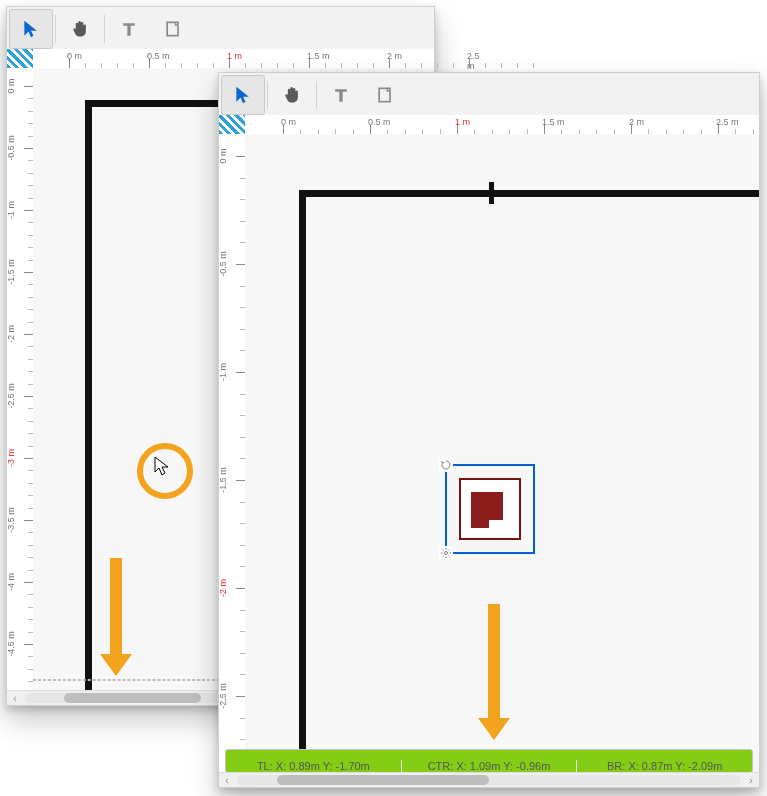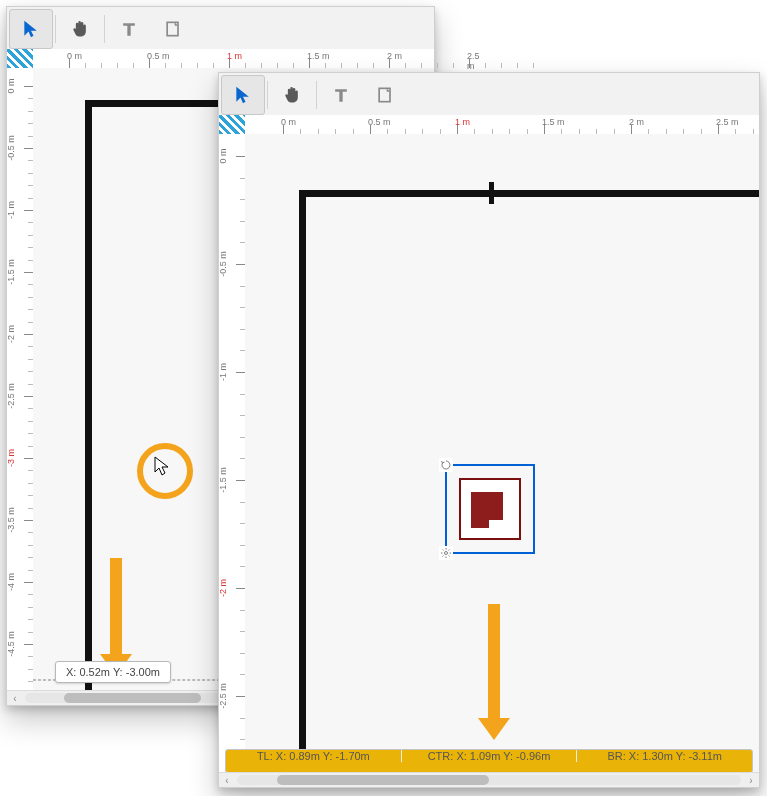--- a/index.html
+++ b/index.html
@@ -16,21 +16,21 @@
   .ruler-v{position:absolute;top:19px;left:0;bottom:0;width:26px;background:#ffffff;border-right:1px solid #d0d0d0;}
   .tick{position:absolute;font-size:9px;color:#777;}
   .tick.red{color:#d33;}
   .tick-h{top:2px;transform:translateX(-2px);}
   .tick-v{left:4px;transform:rotate(-90deg) translate(-50%,-50%);transform-origin:left top;white-space:nowrap;}
   .canvas{position:absolute;left:26px;top:19px;right:0;bottom:0;background:#f7f7f7;}
   .hline{position:absolute;left:30px;right:0;border-top:7px solid #111;}
   .vline{position:absolute;top:8px;border-left:7px solid #111;}
   .dash{position:absolute;border:1px dashed #bcbcbc;}
   .tooltip{position:absolute;background:#ffffff;border:1px solid #b8b8b8;border-radius:3px;padding:4px 10px;font-size:11px;color:#444;white-space:nowrap;box-shadow:0 1px 2px rgba(0,0,0,.15);}
-  .statusbar{position:absolute;left:0;right:0;bottom:14px;height:22px;background:#eab308;border:1px solid #c4c4c4;border-radius:3px;margin:0 6px;display:flex;align-items:flex-start;font-size:11px;color:#555;}
+  .statusbar{position:absolute;left:0;right:0;bottom:14px;height:22px;background:#84cc16;border:1px solid #c4c4c4;border-radius:3px;margin:0 6px;display:flex;align-items:flex-end;font-size:11px;color:#555;}
   .status-cell{flex:1;text-align:center;border-right:1px solid #eee;padding:0 4px;white-space:nowrap;}
   .status-cell:last-child{border-right:none;}
   .scroll-h{position:absolute;left:0;right:0;bottom:0;height:14px;background:#efefef;border-top:1px solid #dcdcdc;display:flex;align-items:center;}
   .scroll-btn{width:16px;height:14px;display:flex;align-items:center;justify-content:center;color:#888;font-size:10px;}
   .scroll-track{flex:1;height:10px;background:#e6e6e6;border-radius:5px;position:relative;margin:0 2px;}
   .scroll-thumb{position:absolute;top:0;bottom:0;background:#bdbdbd;border-radius:5px;}
   .highlight-circle{position:absolute;border:6px solid #f3a31c;border-radius:50%;}
   .cursor{position:absolute;color:#000;}
   .arrow-col{position:absolute;width:22px;}
   .arrow-shaft{position:absolute;left:50%;transform:translateX(-50%);width:12px;background:#f3a31c;top:0;}
@@ -195,21 +195,20 @@
           <svg width="16" height="20" viewBox="0 0 16 20">
               <path d="M1 1 L1 16 L5 12 L8 19 L11 17 L8 11 L14 11 Z" fill="#fff" stroke="#000" stroke-width="1"></path>
             </svg>
         </div>
 
         <div class="arrow-col" style="left:72px;top:490px;height:120px;">
           <div class="arrow-shaft" style="height:96px;"></div>
           <div class="arrow-head" style="top:96px;"></div>
         </div>
 
-        <div class="tooltip" style="left:22px;bottom:22px;">X: 0.52m Y: -3.00m</div>
       </div>
 
       <div class="scroll-h">
         <div class="scroll-btn">‹</div>
         <div class="scroll-track">
           <div class="scroll-thumb" style="left:10%;width:35%;"></div>
         </div>
         <div class="scroll-btn">›</div>
       </div>
     </div>
@@ -345,21 +344,21 @@
 
         <div class="arrow-col" style="left:238px;top:470px;height:140px;">
           <div class="arrow-shaft" style="height:114px;"></div>
           <div class="arrow-head" style="top:114px;"></div>
         </div>
       </div>
 
       <div class="statusbar">
         <div class="status-cell">TL: X: 0.89m Y: -1.70m</div>
         <div class="status-cell">CTR: X: 1.09m Y: -0.96m</div>
-        <div class="status-cell">BR: X: 1.30m Y: -3.11m</div>
+        <div class="status-cell">BR: X: 0.87m Y: -2.09m</div>
       </div>
 
       <div class="scroll-h">
         <div class="scroll-btn">‹</div>
         <div class="scroll-track">
           <div class="scroll-thumb" style="left:8%;width:42%;"></div>
         </div>
         <div class="scroll-btn">›</div>
       </div>
     </div>

